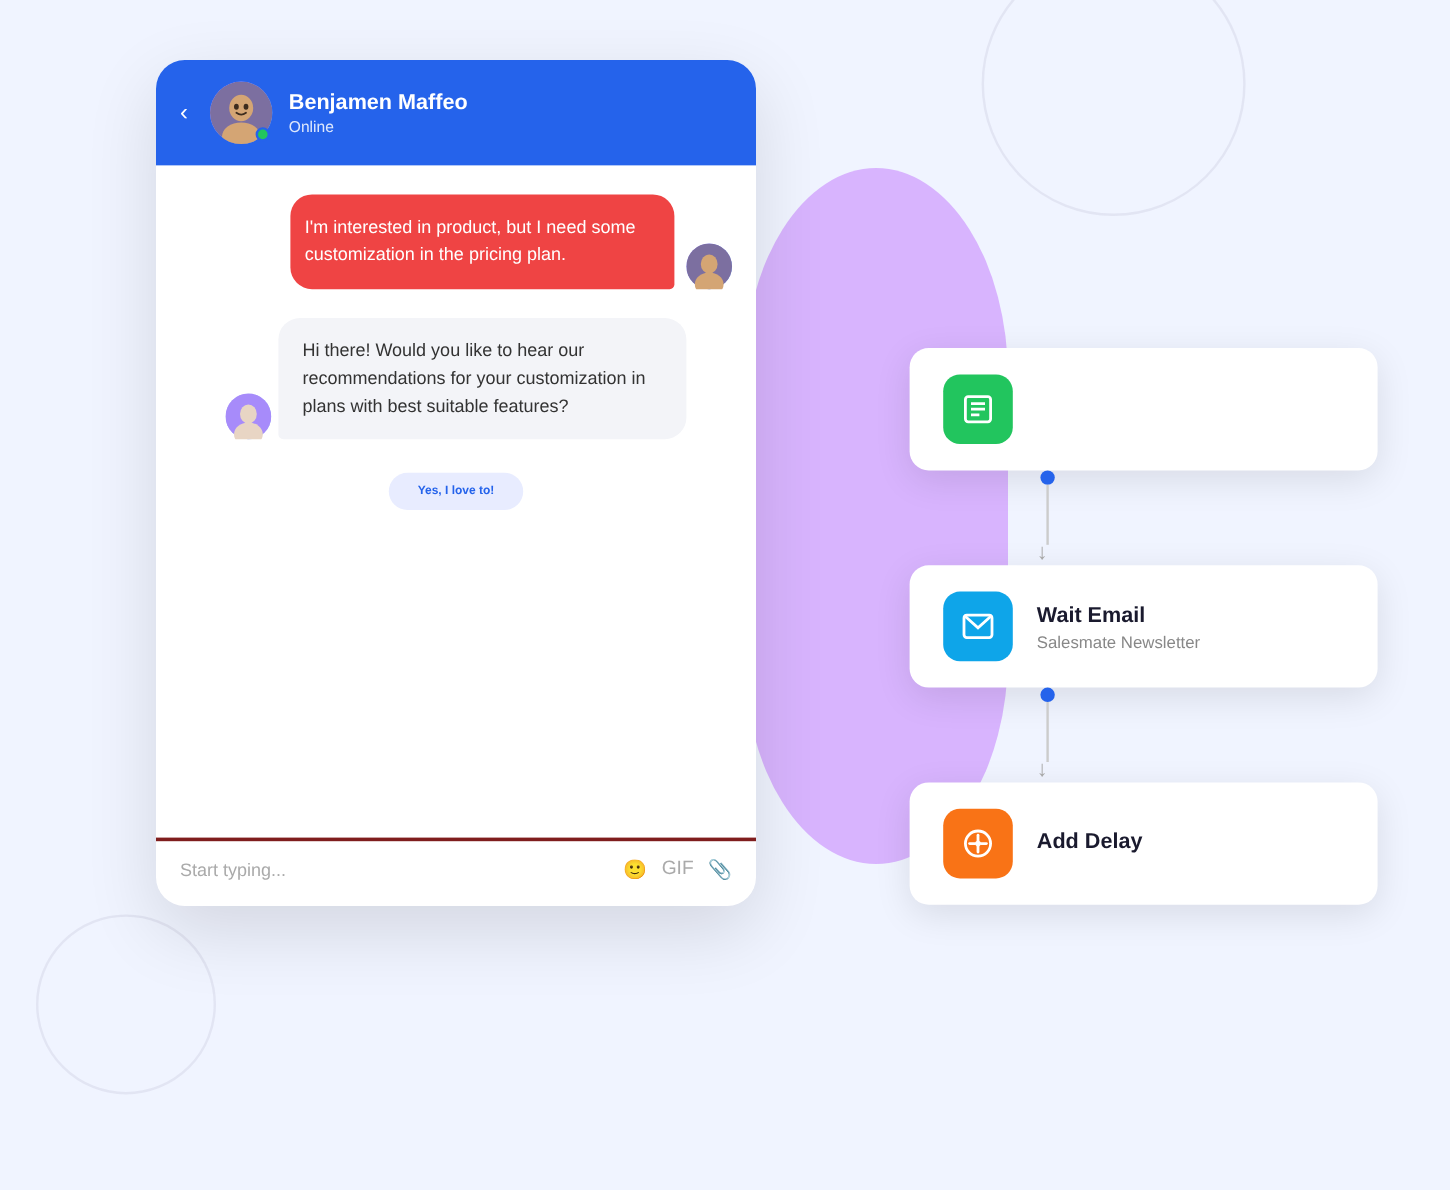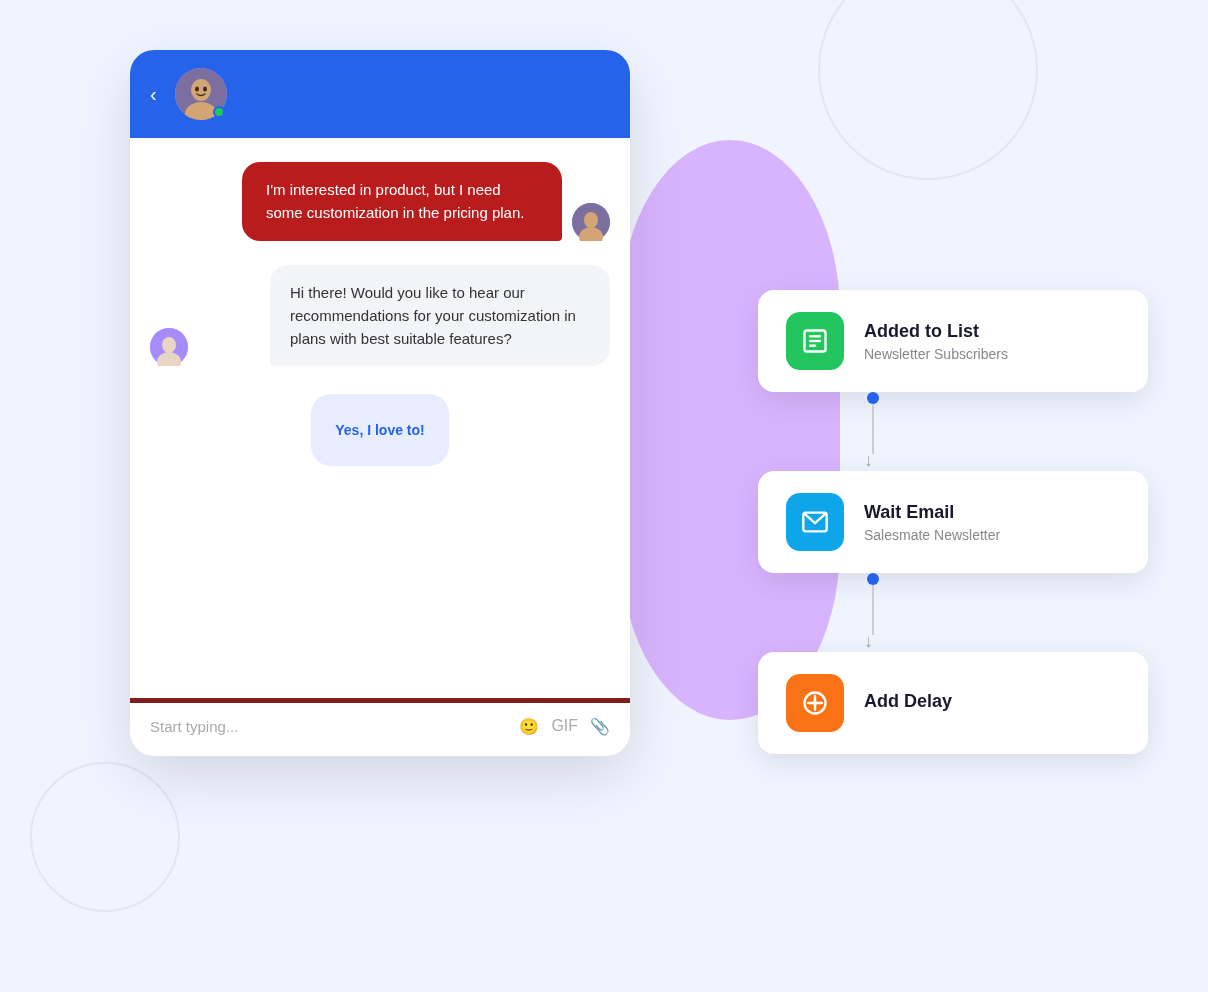--- a/index.html
+++ b/index.html
@@ -126,41 +126,41 @@
     
     .msg-row-right {
       display: flex;
       justify-content: flex-end;
       align-items: flex-end;
       gap: 10px;
       margin-bottom: 24px;
     }
 
     .msg-bubble-blue {
-      background: #b91c1c;
+      background: #ef4444;
       color: white;
       border-radius: 18px 18px 4px 18px;
-      padding: 16px 24px;
+      padding: 16px 12px;
       max-width: 320px;
       font-size: 15px;
       line-height: 1.55;
     }
 
     .msg-avatar-small {
       width: 38px;
       height: 38px;
       border-radius: 50%;
       background: linear-gradient(135deg, #a78bfa, #60a5fa);
       flex-shrink: 0;
     }
 
     
     .msg-row-left {
       display: flex;
-      justify-content: space-between;
+      justify-content: center;
       align-items: flex-end;
       gap: 6px;
       margin-bottom: 28px;
     }
 
     .msg-bubble-gray {
       background: #f3f4f8;
       color: #333;
       border-radius: 18px 18px 18px 4px;
       padding: 16px 20px;
@@ -184,32 +184,32 @@
       gap: 14px;
       margin-top: 10px;
       margin-bottom: 20px;
     }
 
     .quick-reply-btn {
       background: #e8ecff;
       color: #2563eb;
       border: none;
       border-radius: 20px;
-      padding: 28px 24px;
-      font-size: 14px;
+      padding: 10px 24px;
+      font-size: 10px;
       font-weight: 600;
       cursor: pointer;
     }
 
     
     .chat-input-bar {
       display: flex;
       align-items: center;
       padding: 14px 20px 20px;
-      border-top: 5px solid #7f1d1d;
+      border-top: 3px solid #7f1d1d;
       gap: 12px;
     }
 
     .chat-input-placeholder {
       flex: 1;
       color: #aaa;
       font-size: 15px;
     }
 
     .chat-input-icons {
@@ -322,20 +322,24 @@
           <circle cx="26" cy="26" r="26" fill="#7c6fa0"></circle>
           <ellipse cx="26" cy="22" rx="10" ry="11" fill="#d4a574"></ellipse>
           <ellipse cx="26" cy="46" rx="16" ry="12" fill="#d4a574"></ellipse>
           <ellipse cx="22" cy="21" rx="2" ry="2.5" fill="#3d2c1e"></ellipse>
           <ellipse cx="30" cy="21" rx="2" ry="2.5" fill="#3d2c1e"></ellipse>
           <path d="M22 26 Q26 29 30 26" stroke="#3d2c1e" stroke-width="1.5" fill="none" stroke-linecap="round"></path>
         </svg>
       </div>
       <div class="online-dot"></div>
     </div>
+    <div class="chat-header-info">
+      <div class="chat-header-name">Benjamen Maffeo</div>
+      <div class="chat-header-status">Online</div>
+    </div>
   </div>
 
   <div class="chat-body">
 
     <div class="msg-row-right">
       <div class="msg-bubble-blue">I'm interested in product, but I need some customization in the pricing plan.</div>
       <div class="msg-avatar-small">
         <svg viewBox="0 0 38 38" xmlns="http://www.w3.org/2000/svg" width="38" height="38">
           <circle cx="19" cy="19" r="19" fill="#7c6fa0"></circle>
           <ellipse cx="19" cy="17" rx="7" ry="8" fill="#d4a574"></ellipse>
@@ -374,24 +378,20 @@
 <div class="workflow-area">
 
   <div class="workflow-card">
     <div class="workflow-icon workflow-icon-green">
       <svg viewBox="0 0 24 24" xmlns="http://www.w3.org/2000/svg">
         <rect x="3" y="3" width="18" height="18" rx="2" fill="none" stroke="white" stroke-width="2"></rect>
         <line x1="7" y1="8" x2="17" y2="8" stroke="white" stroke-width="2"></line>
         <line x1="7" y1="12" x2="17" y2="12" stroke="white" stroke-width="2"></line>
         <line x1="7" y1="16" x2="13" y2="16" stroke="white" stroke-width="2"></line>
       </svg>
-    </div>
-    <div class="workflow-text">
-      <div class="workflow-text-title">Added to List</div>
-      <div class="workflow-text-sub">Newsletter Subscribers</div>
     </div>
   </div>
 
   <div class="workflow-connector">
     <div class="connector-dot"></div>
     <div class="connector-line"></div>
     <div class="connector-arrow">↓</div>
   </div>
 
   <div class="workflow-card">

